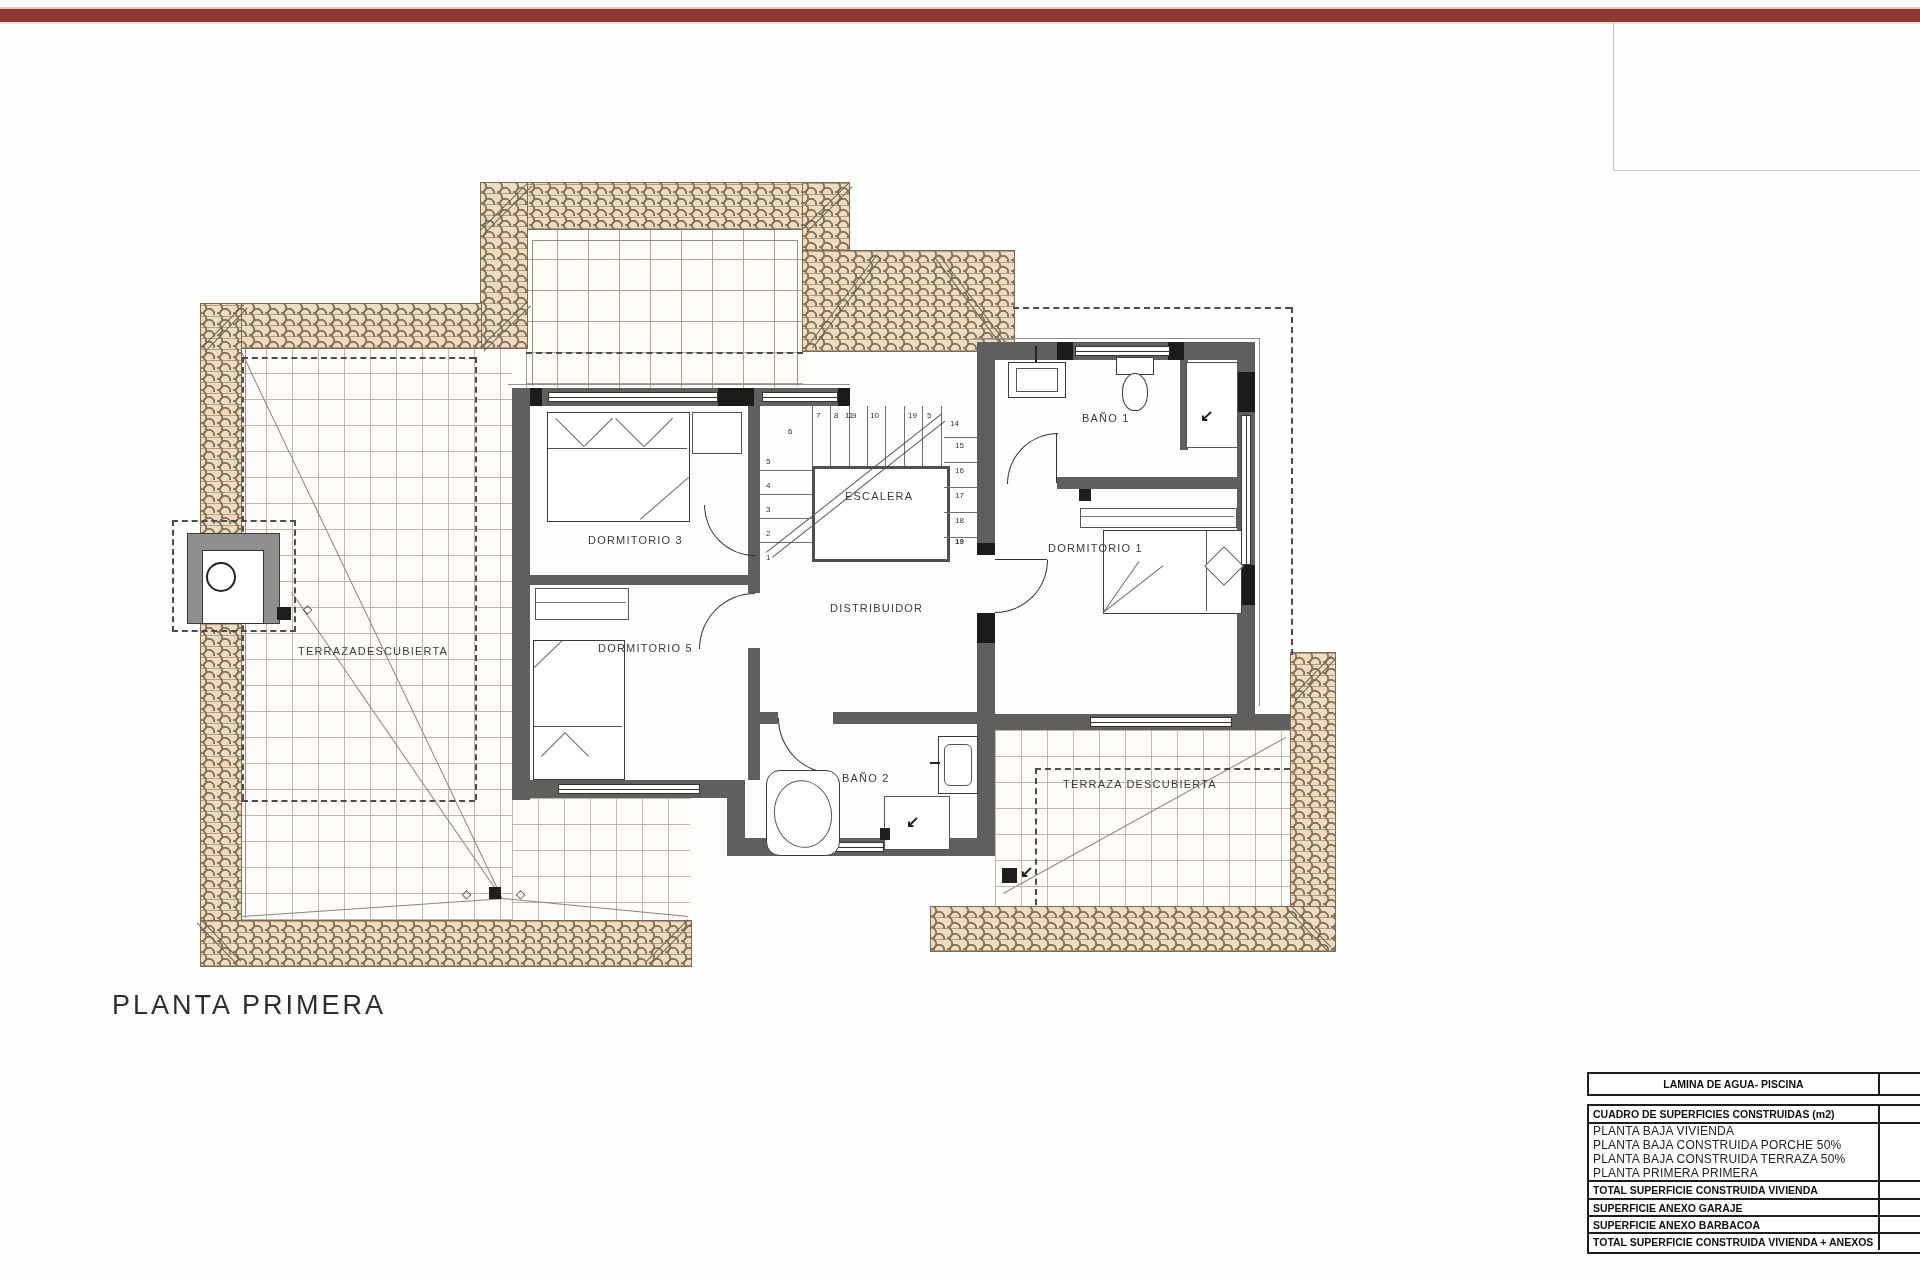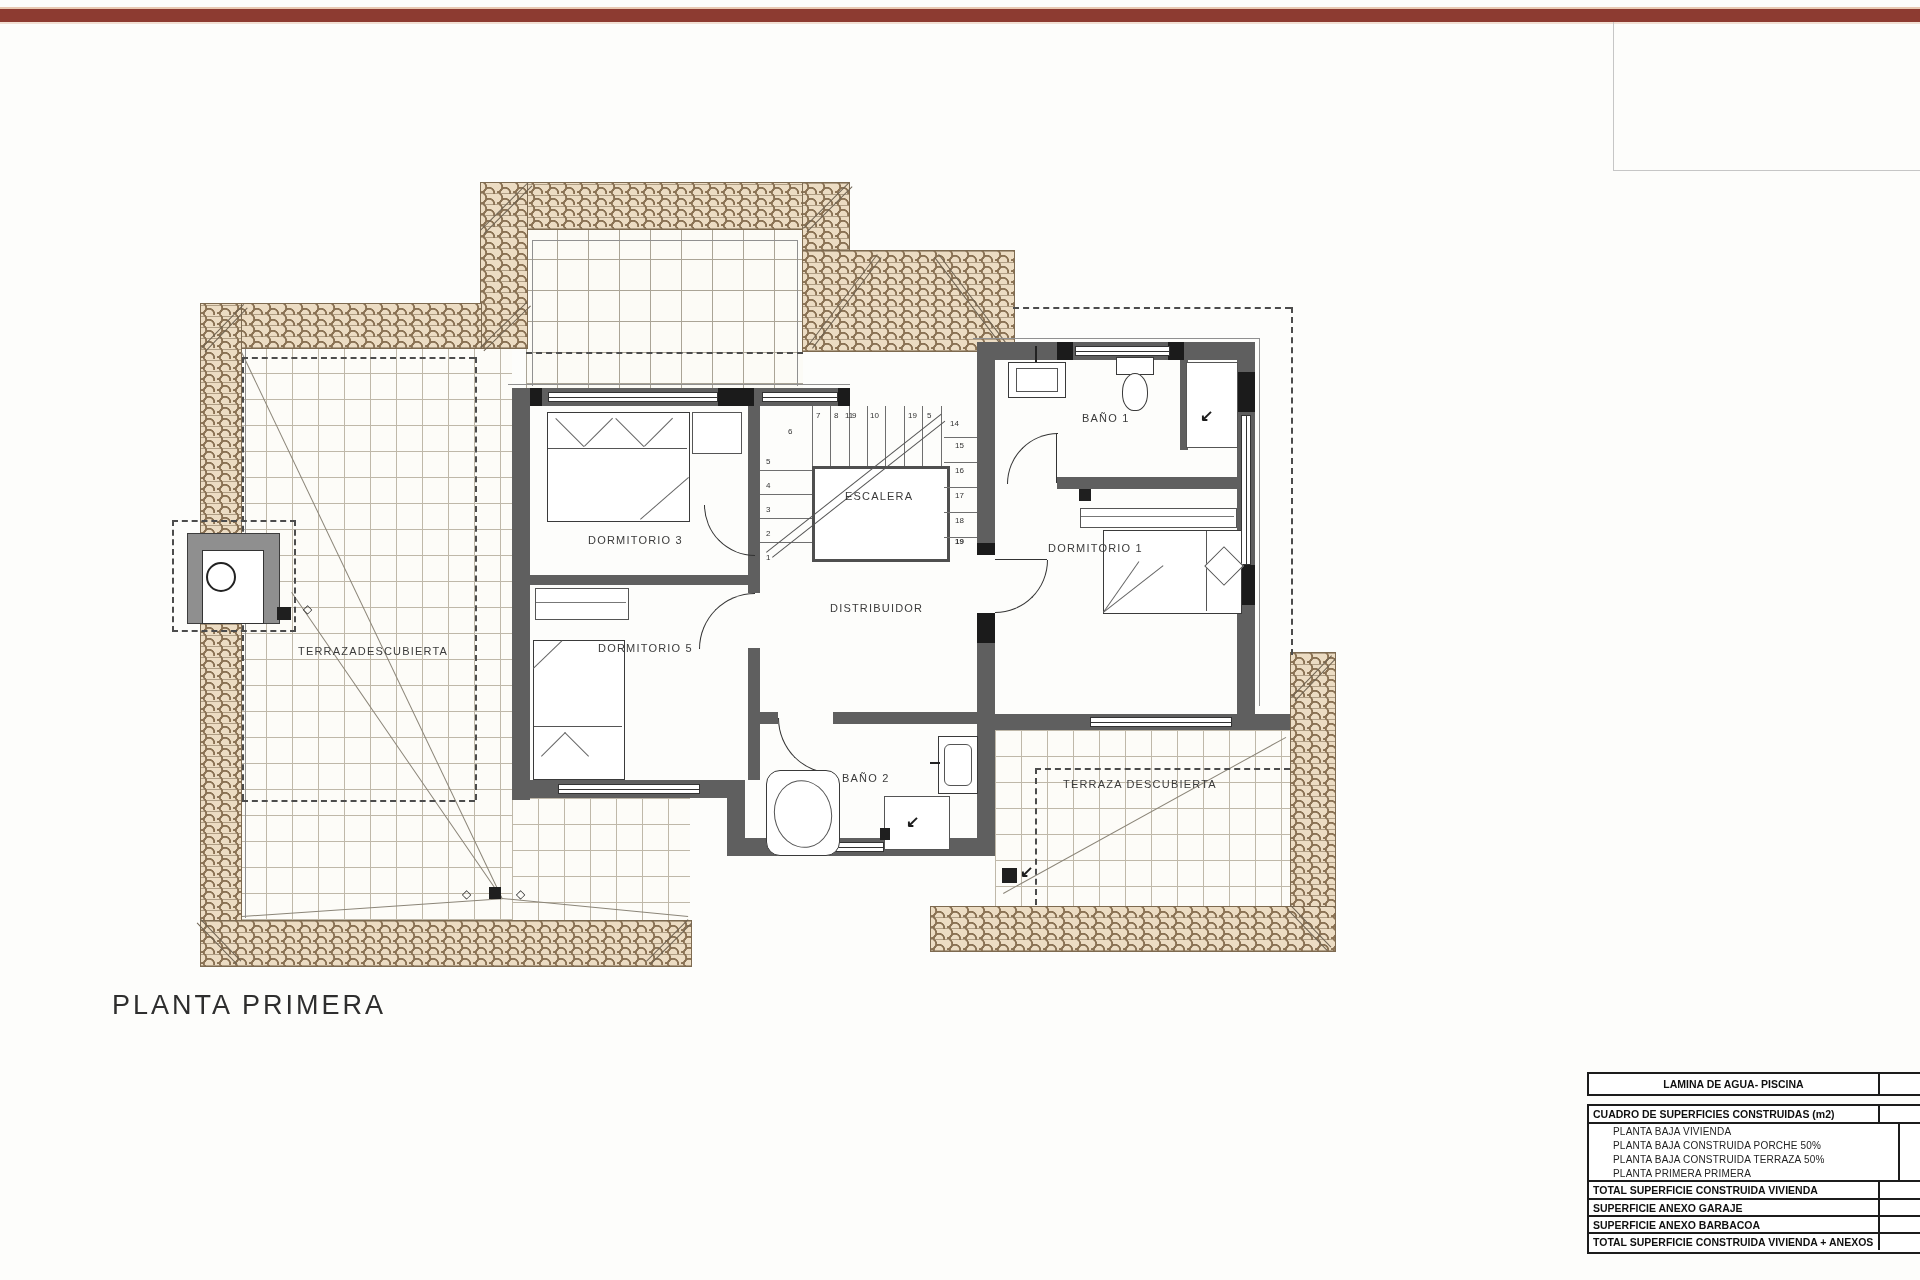--- a/index.html
+++ b/index.html
@@ -60,21 +60,21 @@
   
   .arc{position:absolute;background:transparent;}
   
   .tblbox{position:absolute;border:2px solid #1c1c1c;background:#fff;display:flex;box-sizing:border-box;}
   .tcell{display:flex;align-items:center;}
   .tdivider{border-left:2px solid #1c1c1c;}
   .trow{display:flex;box-sizing:border-box;}
   .tl{flex:0 0 289px;padding-left:4px;display:flex;align-items:center;box-sizing:border-box;}
   .tv{flex:1 1 auto;border-left:2px solid #1c1c1c;}
   .bold{font-weight:bold;font-size:10.5px;color:#101010;}
-  .norm{font-weight:normal;font-size:10px;color:#222;letter-spacing:.2px;margin-left:20px;}
+  .norm{font-weight:normal;font-size:12px;color:#222;letter-spacing:.2px;}
 </style>
 </head>
 <body>
 
 <div id="sheet">
 
   <div class="redbar"></div>
   <div class="gline" style="left:1613px;top:22px;width:1px;height:148px;"></div>
   <div class="gline" style="left:1613px;top:170px;width:307px;height:1px;"></div>
 

